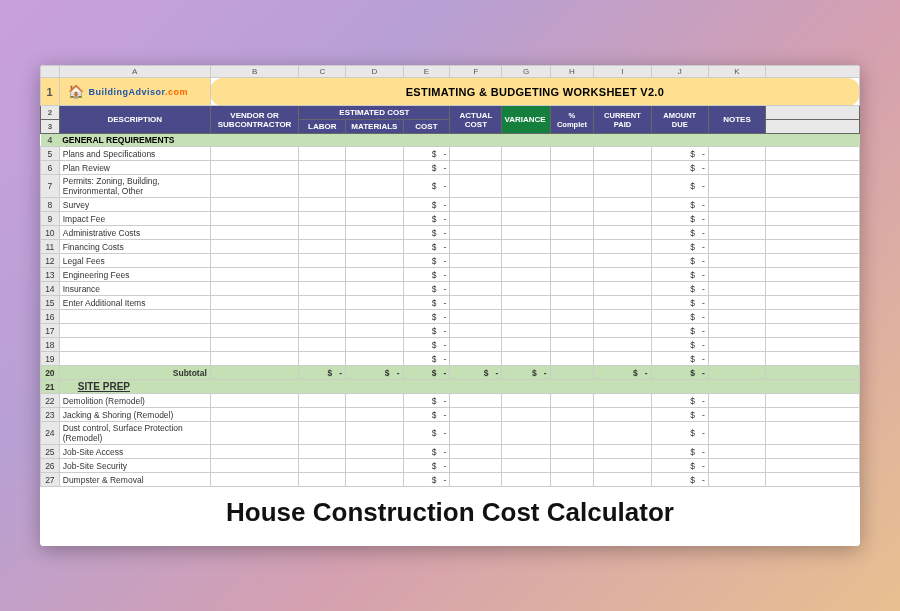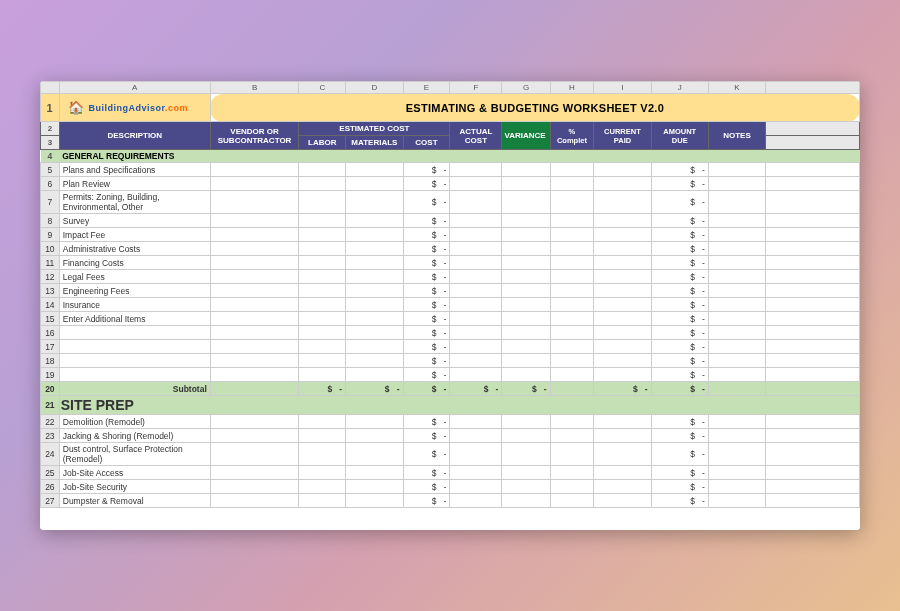--- a/index.html
+++ b/index.html
@@ -438,21 +438,21 @@
         <td style="background:#c5e0b4; text-align:right; font-weight:bold;">$&nbsp;&nbsp;&nbsp;-</td>
         <td style="background:#c5e0b4;"></td>
         <td style="background:#c5e0b4; text-align:right; font-weight:bold;">$&nbsp;&nbsp;&nbsp;-</td>
         <td style="background:#c5e0b4; text-align:right; font-weight:bold;">$&nbsp;&nbsp;&nbsp;-</td>
         <td style="background:#c5e0b4;"></td>
         <td style="background:#c5e0b4;"></td>
       </tr>
 
       <tr class="site-prep-header data-row">
         <td class="row-num" style="background:#e8e8e8;">21</td>
-        <td colspan="12" style="background:#c5e0b4; font-weight:bold; font-size:14px; padding:1px 1px;">SITE PREP</td>
+        <td colspan="12" style="background:#c5e0b4; font-weight:bold; font-size:10px; padding:1px 18px;text-decoration:underline;">SITE PREP</td>
       </tr>
 
       <tr class="data-row">
         <td class="row-num">22</td>
         <td>Demolition (Remodel)</td>
         <td></td>
             <td></td>
             <td></td>
         <td class="dollar-cell">$&nbsp;&nbsp;&nbsp;-</td>
         <td></td>
@@ -536,14 +536,15 @@
             <td></td>
         <td class="dollar-cell">$&nbsp;&nbsp;&nbsp;-</td>
         <td></td>
             <td></td>
       </tr>
     </tbody>
       </table>
   </div>
 
   <div class="bottom-section">
+    <div class="main-title">House Construction Cost Calculator</div>
   </div>
 </div>
 
 </body></html>

